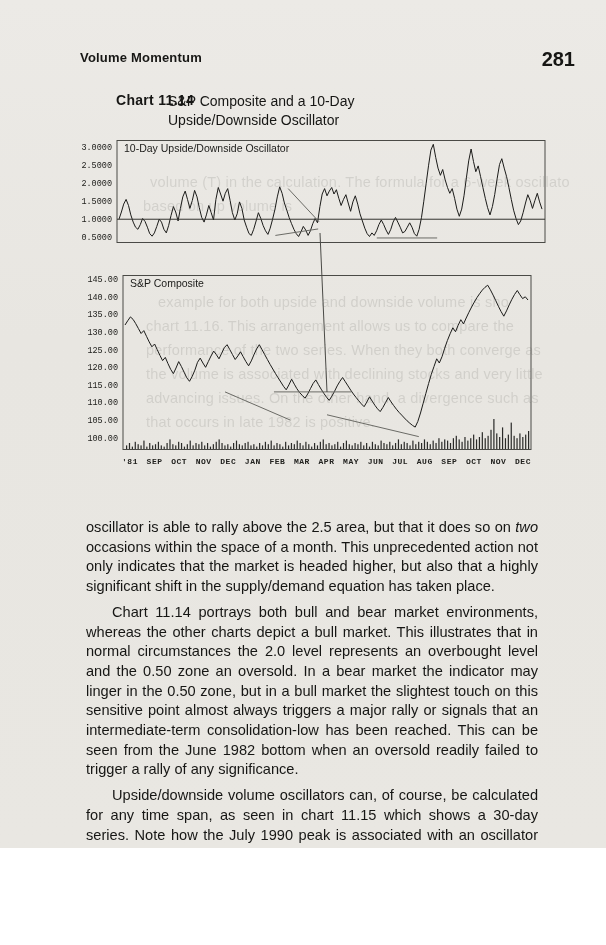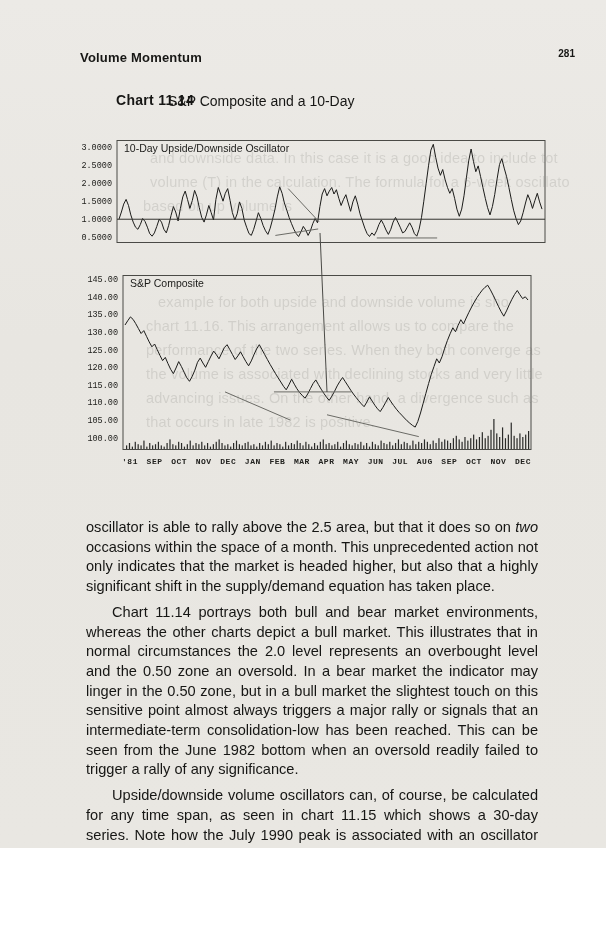--- a/index.html
+++ b/index.html
@@ -6,21 +6,21 @@
   .page{
     position:relative;
     width:606px;height:848px;
     background:linear-gradient(180deg,#eceae6 0%,#e8e6e1 40%,#e9e7e2 100%);
     font-family:"Liberation Sans",sans-serif;
     color:#161614;
     overflow:hidden;
     padding-left:29px;
   }
   .running-title{position:absolute;left:80px;top:50px;font-size:13px;font-weight:bold;letter-spacing:.2px;}
-  .page-number{position:absolute;right:60px;top:48px;font-size:10px;font-weight:bold;}
+  .page-number{position:absolute;right:60px;top:48px;font-size:20px;font-weight:bold;}
   .chart-label{position:absolute;left:80px;top:92px;font-size:14px;font-weight:bold;letter-spacing:.3px;margin-left:36px;}
   .chart-caption{position:absolute;left:168px;top:92px;font-size:14px;line-height:19px;}
   .chart-box{position:absolute;}
   #osc-chart{left:78px;top:140px;width:470px;height:104px;text-decoration:underline;}
   #sp-chart{left:64px;top:275px;width:470px;height:196px;}
   #connector{left:78px;top:140px;width:470px;height:332px;pointer-events:none;}
   .tick{font:8.5px "Liberation Mono",monospace;fill:#22221f;}
   .xtick{font:bold 8px "Liberation Mono",monospace;fill:#22221f;letter-spacing:.5px;}
   .ctitle{font:10.5px "Liberation Sans",sans-serif;fill:#1b1b19;}
   .body-text{position:absolute;left:80px;top:512px;width:464px;font-size:14.6px;line-height:19.7px;text-align:justify;}
@@ -36,23 +36,23 @@
 <body>
 
 <div class="page">
 
   <div class="running-title">Volume Momentum</div>
   <div class="page-number">281</div>
 
   <div class="chart-label">Chart 11.14</div>
   <div class="chart-caption">
     <div>S&amp;P Composite and a 10-Day</div>
+    <div>Upside/Downside Oscillator</div>
   </div>
 
-  <div class="ghost g0">and downside data.  In this case it is a good idea to include tot</div>
   <div class="ghost g1">volume (T) in the calculation.  The formula for a 6-week oscillato</div>
   <div class="ghost g2">based on up volume is</div>
   <div class="ghost g3">example for both upside and downside volume is sho</div>
   <div class="ghost g4">chart 11.16.  This arrangement allows us to compare the</div>
   <div class="ghost g5">performance of the two series.  When they both converge as</div>
   <div class="ghost g6">the volume is associated with declining stocks and very little</div>
   <div class="ghost g7">advancing issues.  On the other hand, a divergence such as</div>
   <div class="ghost g8">that occurs in late 1982 is positive.</div>
 
   <div id="osc-chart" class="chart-box"><svg width="470" height="104">

